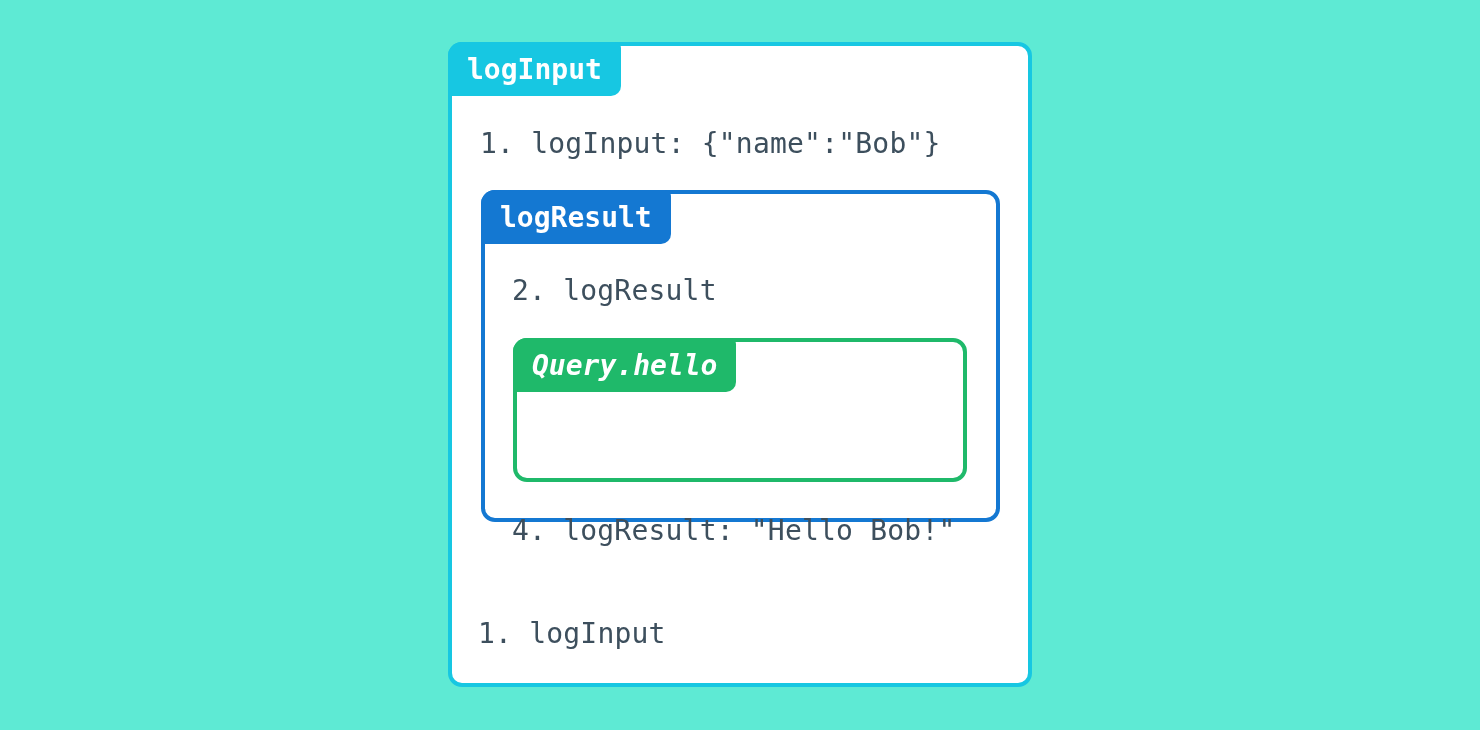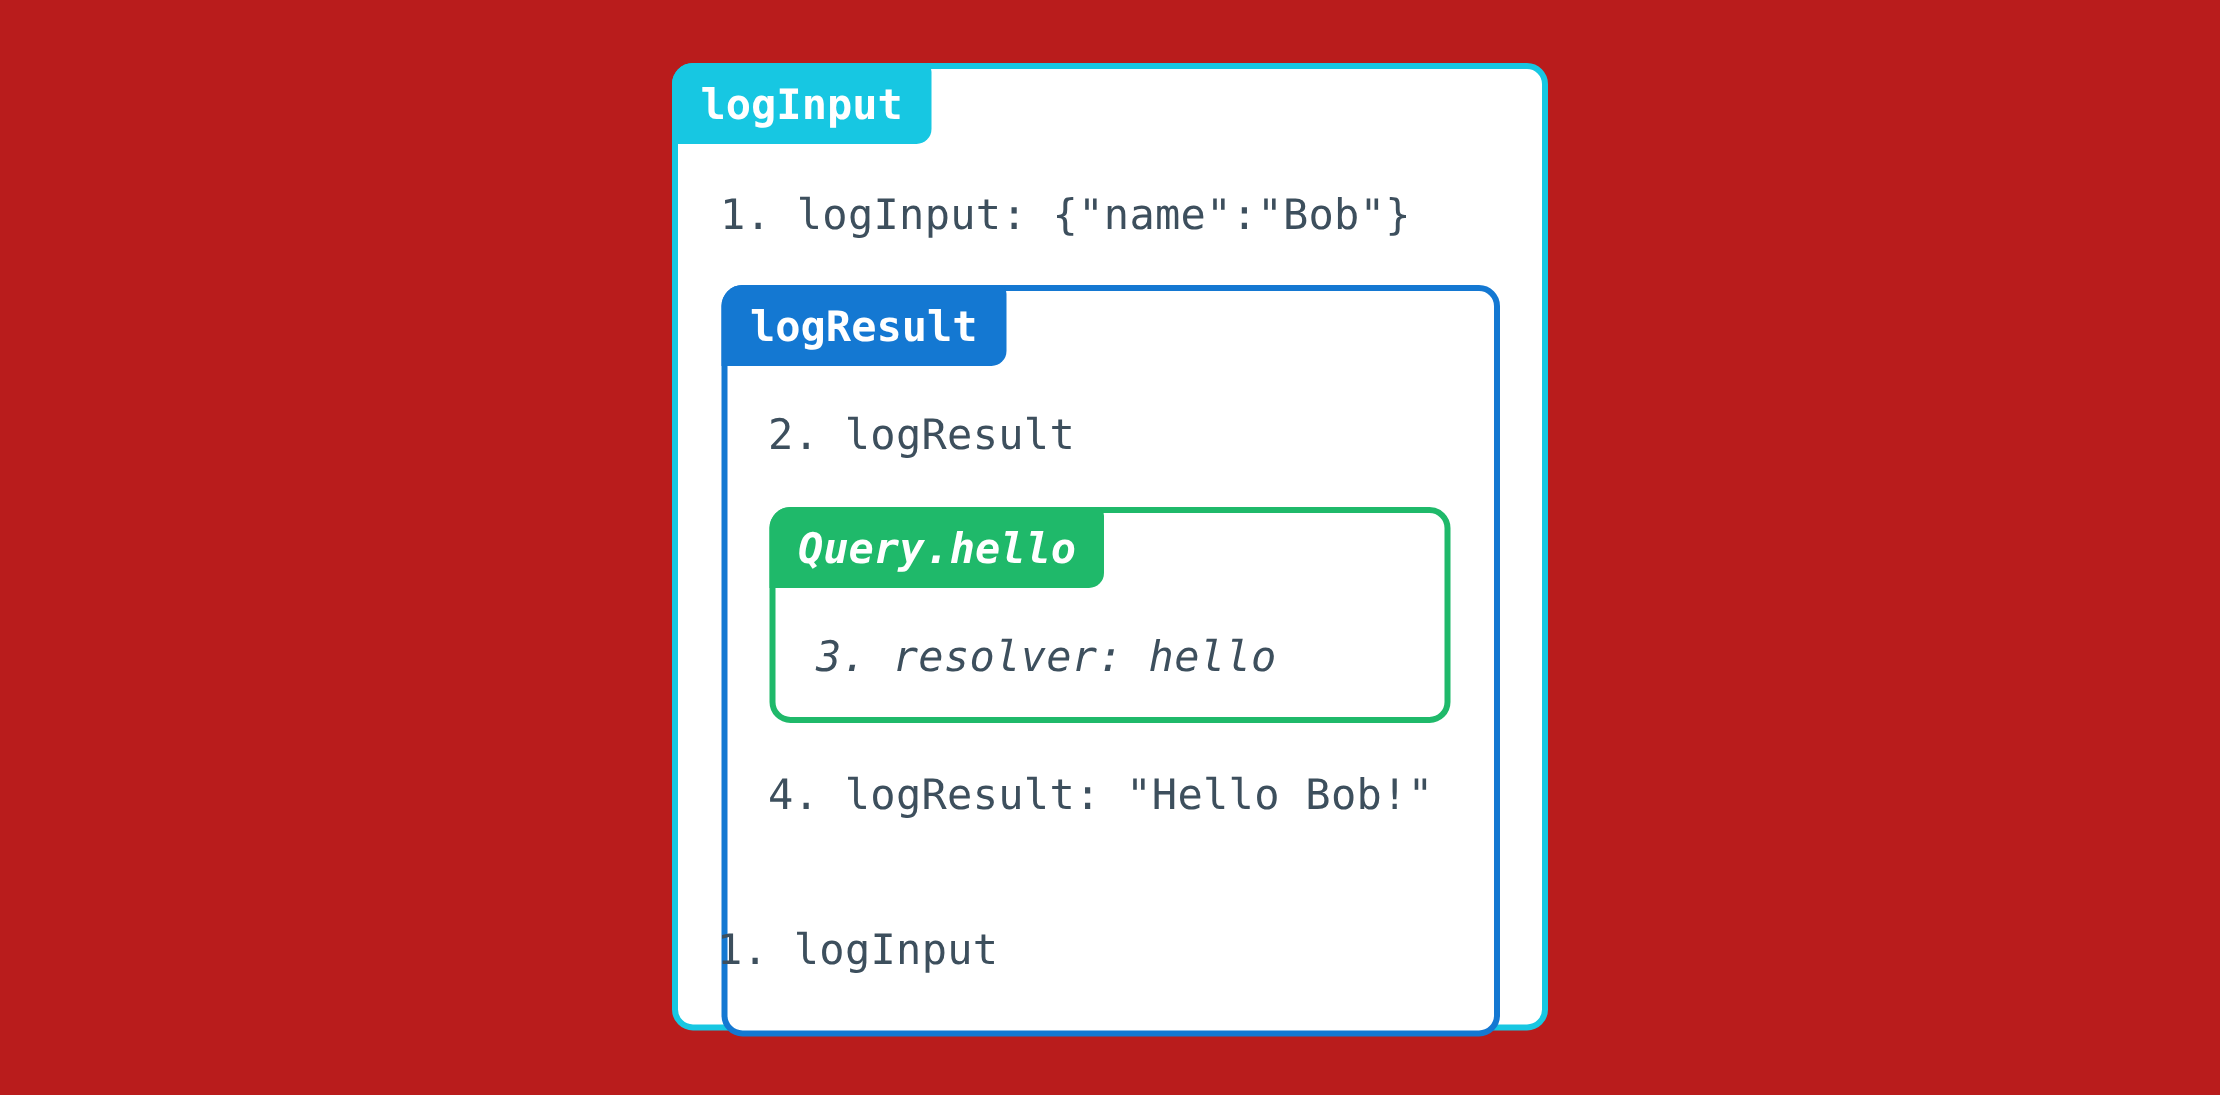--- a/index.html
+++ b/index.html
@@ -38,31 +38,31 @@
     font-size: 28px;
     color: var(--text, #3d4f5d);
     white-space: nowrap;
     letter-spacing: 0.2px;
   }
   
   .box-outer { left: 448px; top: 42px; width: 584px; height: 645px; }
   .step-1 { left: 28px; top: 97px; }
   .step-5 { left: 26px; top: 587px; }
   
-  .box-middle { left: 29px; top: 144px; width: 519px; height: 501px; }
+  .box-middle { left: 29px; top: 144px; width: 519px; height: 332px; }
   .step-2 { left: 27px; top: 96px; }
   .step-4 { left: 27px; top: 336px; }
   
   .box-inner { left: 28px; top: 144px; width: 454px; height: 144px; font-style: italic; }
   .step-3 { left: 27px; top: 96px; }
 </style>
 </head>
 <body>
 
-<div class="canvas" style="--text: #3d4f5d; background-color: #b91c1c;">
+<div class="canvas" style="--text: #3d4f5d; background-color: #5eead4;">
 
   <div class="box box-outer" style="--c: #17c7e2;">
 
     <div class="tab">
       <span>logInput</span>
     </div>
 
     <div class="step step-1">1. logInput: {"name":"Bob"}</div>
 
     <div class="box box-middle" style="--c: #1478d2;">
@@ -72,21 +72,20 @@
       </div>
 
       <div class="step step-2">2. logResult</div>
 
       <div class="box box-inner" style="--c: #1fb96a;">
 
         <div class="tab">
           <span>Query.hello</span>
         </div>
 
-        <div class="step step-3">3. resolver: hello</div>
       </div>
 
       <div class="step step-4">4. logResult: "Hello Bob!"</div>
     </div>
 
     <div class="step step-5">1. logInput</div>
   </div>
 </div>
 
 </body></html>

